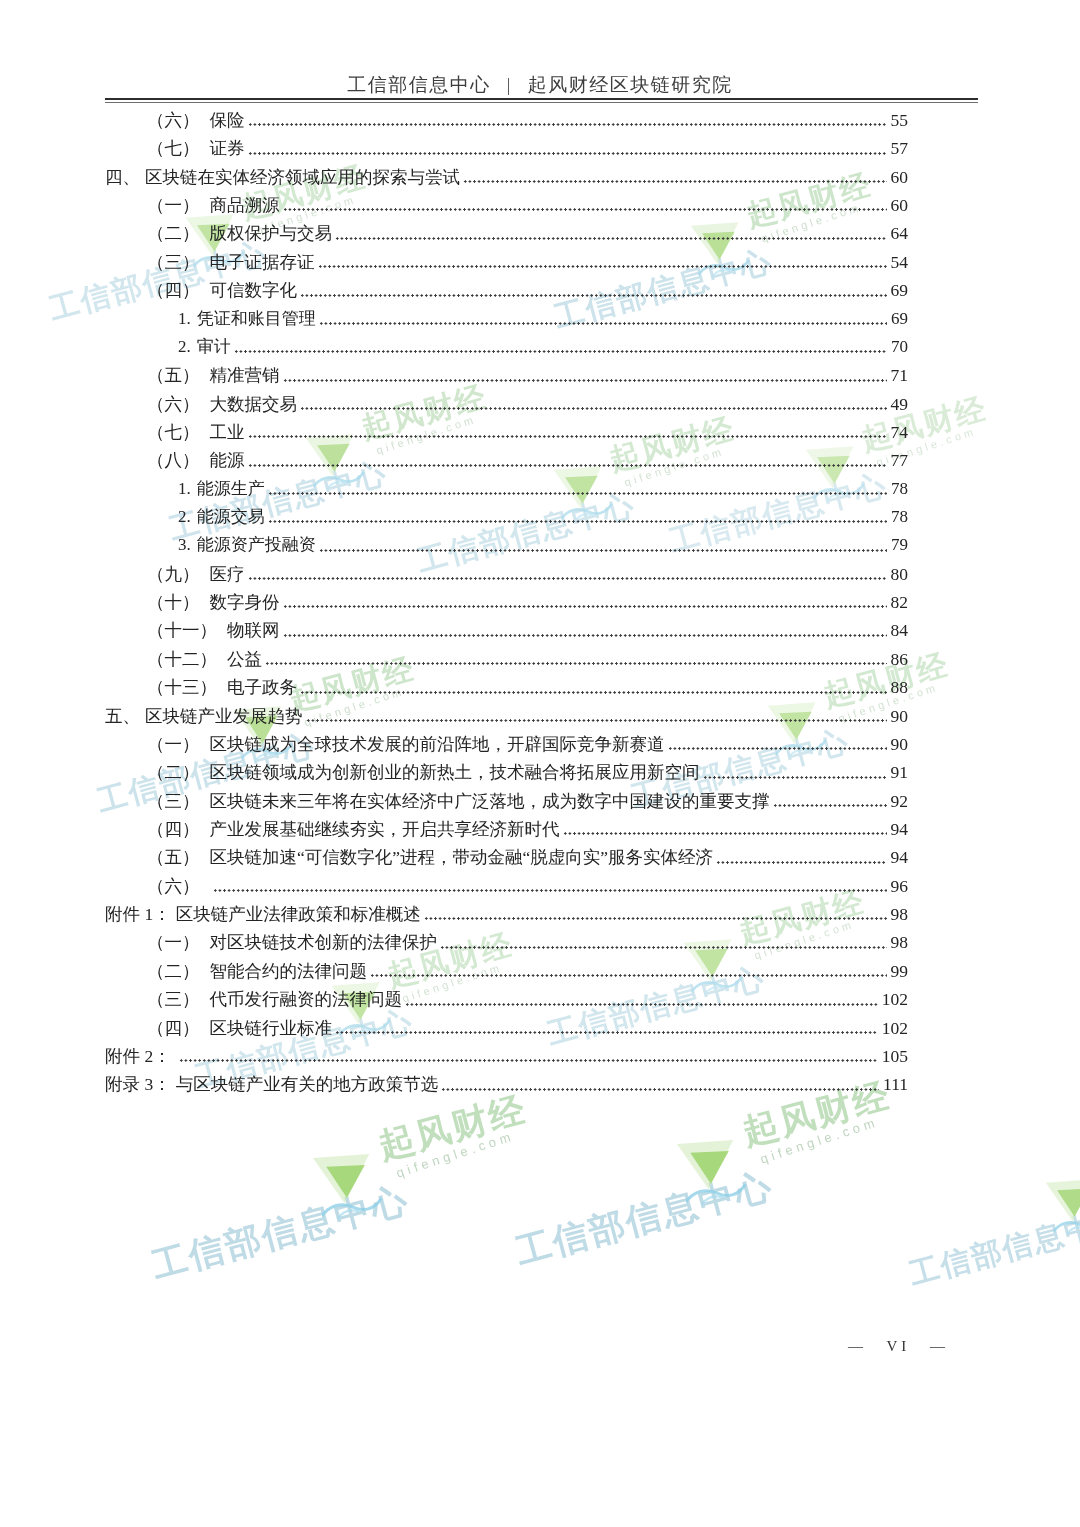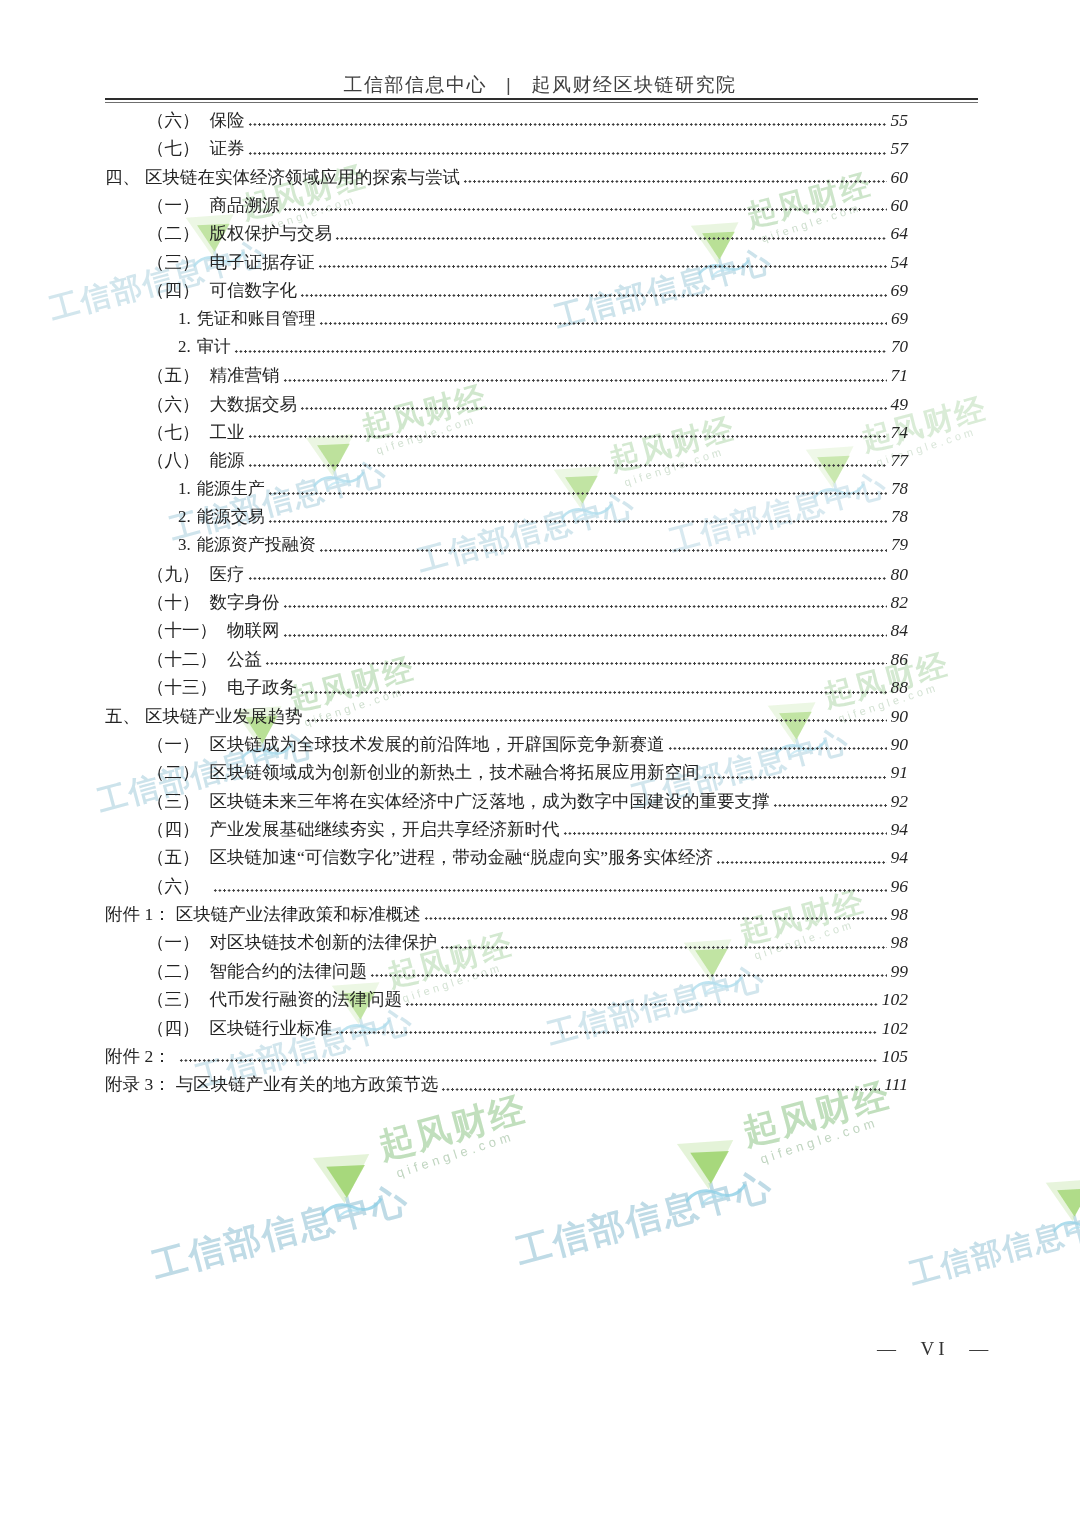--- a/index.html
+++ b/index.html
@@ -32,21 +32,21 @@
   }
   .wm-url {
     position:absolute; left:220px; top:34px;
     font-size:11px; letter-spacing:3.5px; white-space:nowrap;
     color:rgba(150,185,150,0.60);
     font-family:"Liberation Sans","DejaVu Sans",sans-serif;
     transform:rotate(-3deg);
   }
 
   
-  .hdr { position:absolute; left:0; top:72px; width:100%; text-align:center; z-index:1;font-family:Liberation Mono, monospace; }
+  .hdr { position:absolute; left:0; top:72px; width:100%; text-align:center; z-index:1; }
   .hdr-inner { font-size:19px; letter-spacing:1.5px; color:#3d3d3d; white-space:nowrap; }
   .hdr-sep { display:inline-block; margin:0 16px; color:#4a4a4a; font-size:18px; }
   .hdr-rule {
     position:absolute; left:105px; top:98px; width:873px; height:2px;
     border-top:2.5px solid #2d2d2d; border-bottom:1.2px solid #6f6f6f; z-index:1;
   }
 
   
   .toc { position:absolute; left:105px; top:106px; width:803px; z-index:1; }
   .toc-row { display:flex; height:28.37px; align-items:baseline; }
@@ -58,26 +58,26 @@
   .toc-row.lv2 { padding-left:73px; font-size:17px; }
   .lv0 .prefix { margin-right:5px; }
   .lv1 .prefix { margin-right:10px; }
   .lv2 .prefix { margin-right:6px; }
   .dots {
     flex:1; align-self:flex-end; height:5px;
     margin:0 4px 7px 3px;
     background-image:radial-gradient(circle, #3c3c3c 1.05px, rgba(0,0,0,0) 1.35px);
     background-size:4.6px 5px; background-repeat:repeat-x; background-position:0 100%;
   }
-  .page-num { text-align:right;font-style:italic; }
+  .page-num { text-align:right; }
 
   
   .footer {
     position:absolute; left:848px; top:1338px; z-index:1;
-    font-size:19px; color:#333; letter-spacing:4px; word-spacing:12px; white-space:nowrap;margin-left:29px;
+    font-size:15px; color:#333; letter-spacing:4px; word-spacing:12px; white-space:nowrap;
   }
 </style>
 </head>
 <body>
 
 <div class="page">
 
   <div class="wm-layer">
       <div class="wm" style="left: 40px; top: 200px; opacity: 0.7;">
       <span class="wm-gov">工信部信息中心</span>

